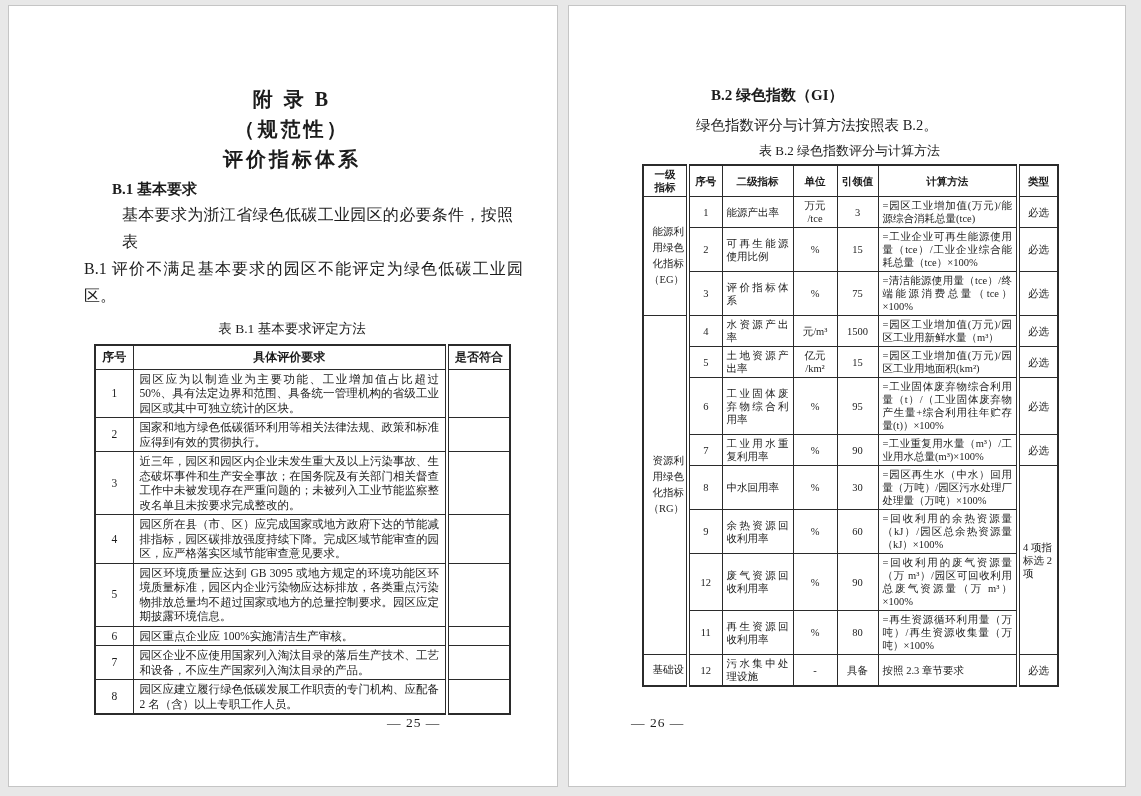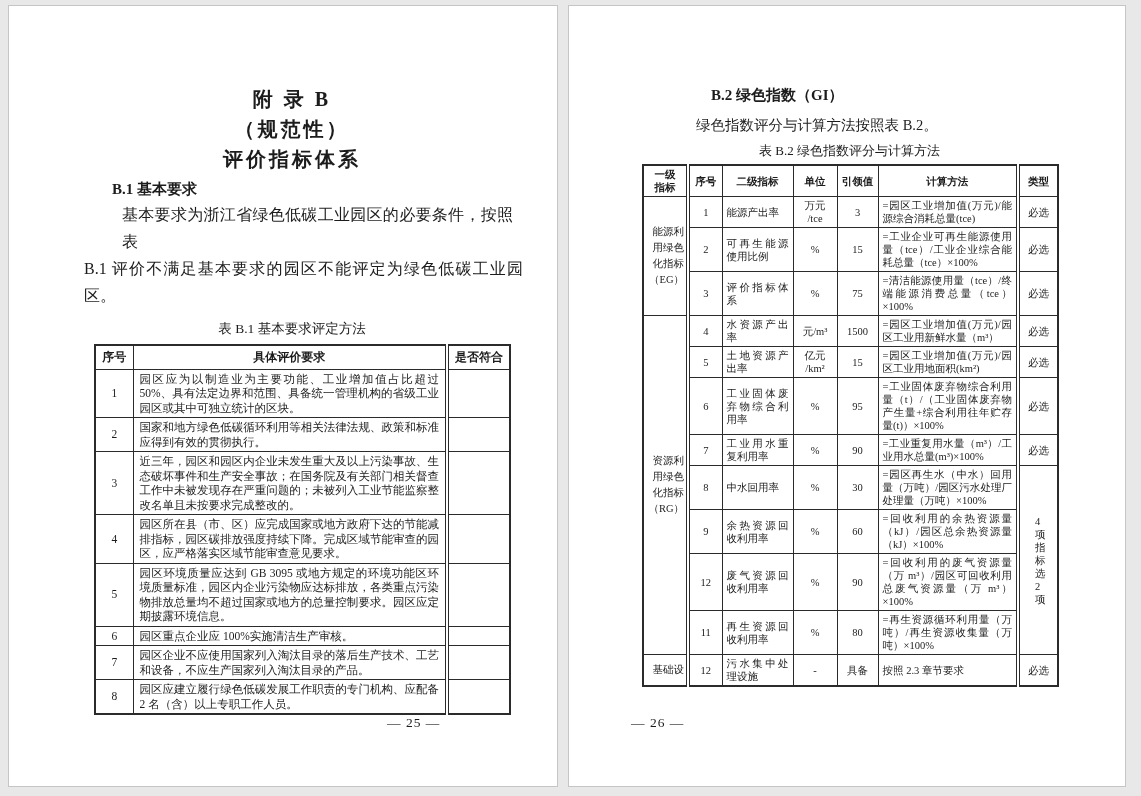--- a/index.html
+++ b/index.html
@@ -50,21 +50,21 @@
   .tb1 .dbl{border-left:4px double #2b2b2b;}
 
   
   .tb2{font-size:10.5px;line-height:13px;border-radius:26px;}
   .tb2 th{padding:2px 1px;font-size:10.5px;}
   .tb2 td{padding:2px 4px;}
   .tb2 .ctr{text-align:center;padding:2px 1px;}
   .tb2 .jst{text-align:justify;}
   .tb2 .pre{white-space:pre-line;}
   .tb2 .vlabel{white-space:pre-line;text-align:right;vertical-align:middle;line-height:16px;padding:2px 2px;}
-  .tb2 .choose{white-space:pre-line;vertical-align:middle;text-align:left;padding:2px 15px;}
+  .tb2 .choose{white-space:pre-line;vertical-align:middle;text-align:left;padding:2px 3px;}
   .tb2 .dbl{border-left:4px double #2b2b2b;}
 
   .pagenum{position:absolute;bottom:55px;font-size:13.5px;letter-spacing:1px;}
   #page-left .pagenum{left:378px;}
   #page-right .pagenum{left:62px;}
 </style>
 </head>
 <body>
 
 <div class="page" id="page-left">

